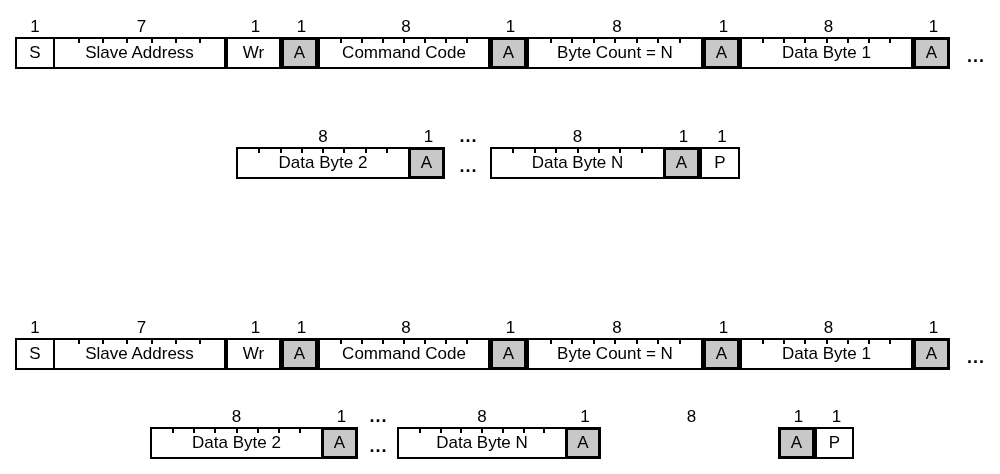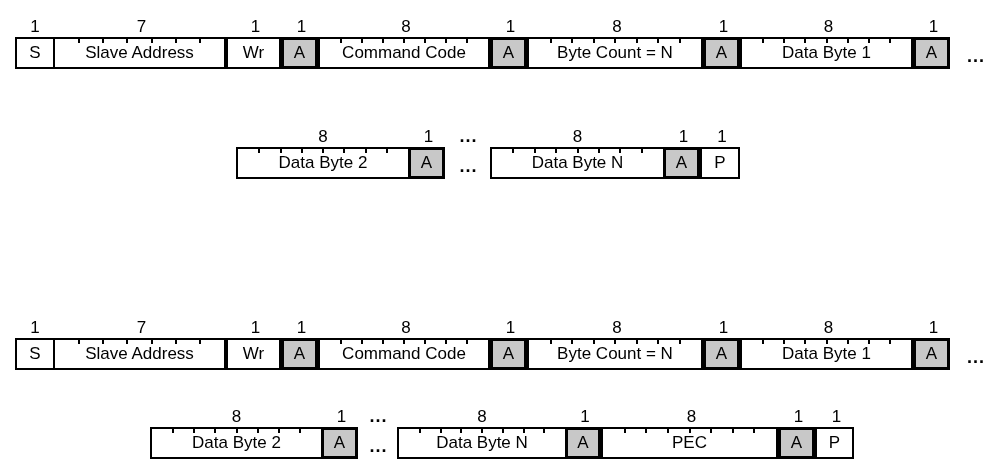--- a/index.html
+++ b/index.html
@@ -364,30 +364,20 @@
         </div>
       </div>
       <div class="item join" style="width: 36px;">
         <div class="num">1</div>
         <div class="cell ack" style="width: 36px;">
           <span>A</span>
         </div>
       </div>
       <div class="item join" style="width: 177px;">
         <div class="num">8</div>
-        <div class="cell" style="width: 177px;">
-          <span>PEC</span>
-          <div class="tick" style="left: calc(12.5% - 1px);"></div>
-          <div class="tick" style="left: calc(25% - 1px);"></div>
-          <div class="tick" style="left: calc(37.5% - 1px);"></div>
-          <div class="tick" style="left: calc(50% - 1px);"></div>
-          <div class="tick" style="left: calc(62.5% - 1px);"></div>
-          <div class="tick" style="left: calc(75% - 1px);"></div>
-          <div class="tick" style="left: calc(87.5% - 1px);"></div>
-        </div>
       </div>
       <div class="item join" style="width: 37px;">
         <div class="num">1</div>
         <div class="cell ack" style="width: 37px;">
           <span>A</span>
         </div>
       </div>
       <div class="item join" style="width: 39px;">
         <div class="num">1</div>
         <div class="cell" style="width: 39px;">

